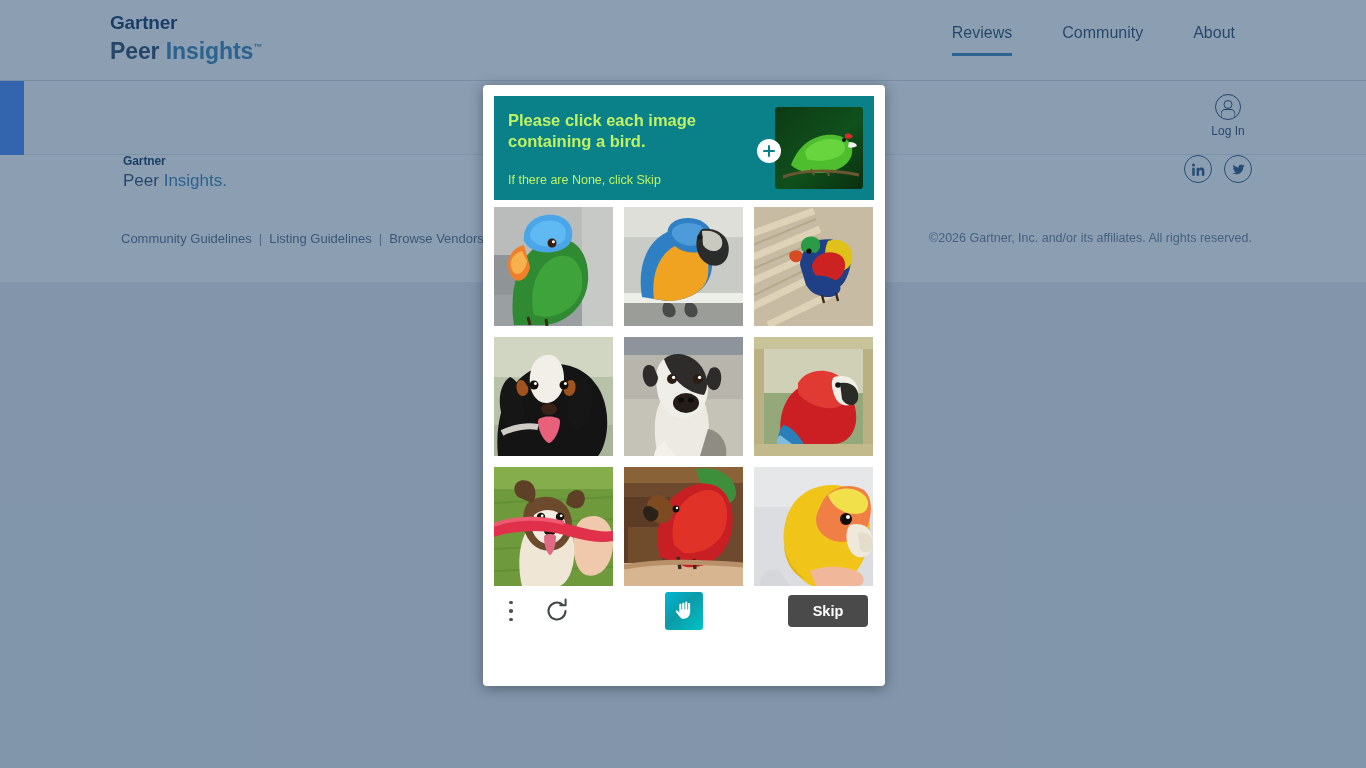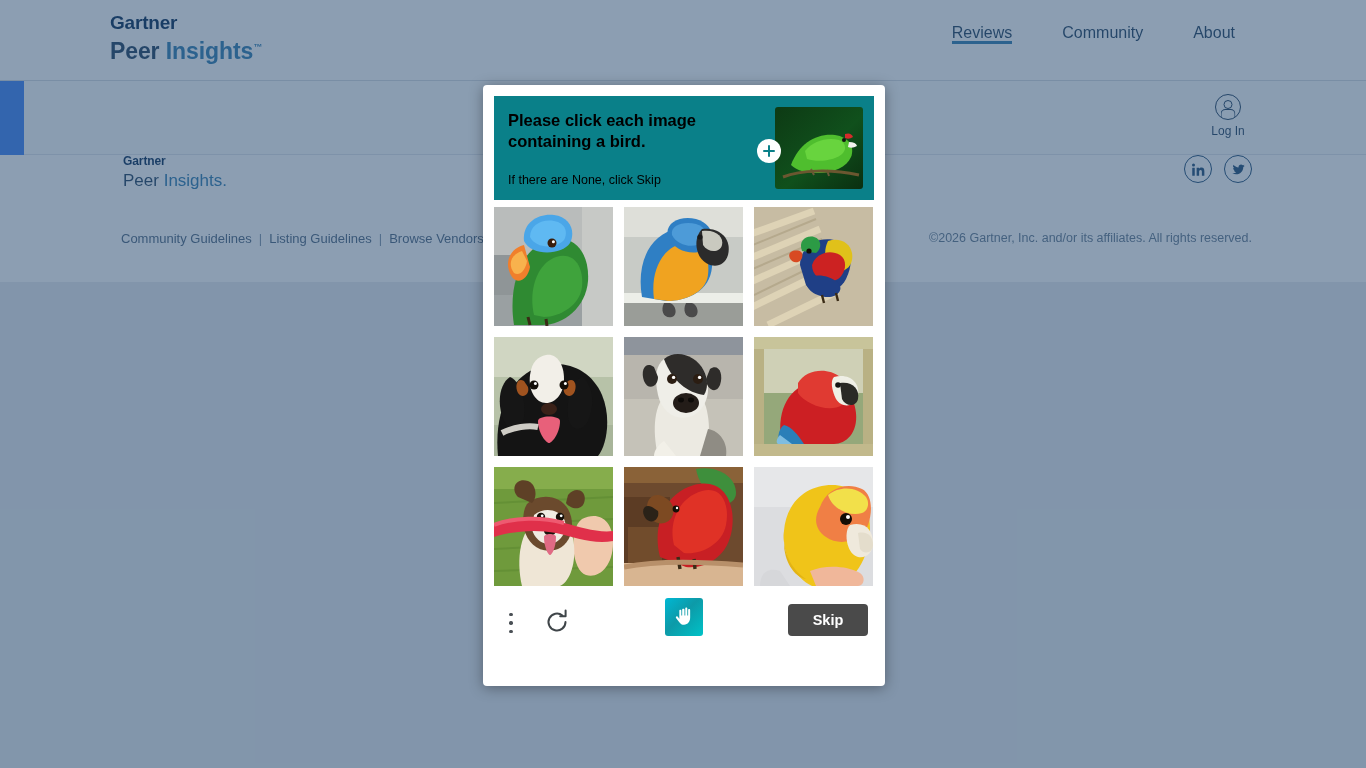--- a/index.html
+++ b/index.html
@@ -59,21 +59,21 @@
     right: 106px;
     top: 24px;
     display: flex;
     gap: 0px;
     align-items: flex-start;
   }
   .nav-item {
     position: relative;
     font-size: 16px;
     color: #1b3d5e;
-    padding: 0 25px 2px 25px;
+    padding: 0 25px 14px 25px;
     cursor: pointer;
     white-space: nowrap;
   }
   .nav-item.active::after {
     content: "";
     position: absolute;
     left: 25px; right: 25px;
     bottom: 0;
     height: 3px;
     background: #2a7ab0;
@@ -224,21 +224,21 @@
     display: flex;
     flex-direction: column;
   }
 
   .cap-prompt {
     position: relative;
     background: #0a8089;
     height: 104px;
     flex: 0 0 104px;
     padding: 14px 16px 0 14px;
-    color: #000000;
+    color: #bef264;
   }
   .cap-prompt-title {
     font-size: 16.5px;
     font-weight: bold;
     line-height: 1.28;
     width: 250px;
   }
   .cap-prompt-sub {
     position: absolute;
     left: 14px;
@@ -317,21 +317,21 @@
     width: 8px; height: 8px;
     border-radius: 50%;
     background: #e2e5e7;
   }
   .cap-dot.on { background: #0a8089; }
 
   .cap-actions {
     position: relative;
     height: 50px;
     display: flex;
-    align-items: flex-end;
+    align-items: center;
   }
   .cap-kebab {
     width: 22px;
     height: 26px;
     margin-left: 6px;
     display: flex;
     flex-direction: column;
     align-items: center;
     justify-content: space-between;
     padding: 3px 0;

